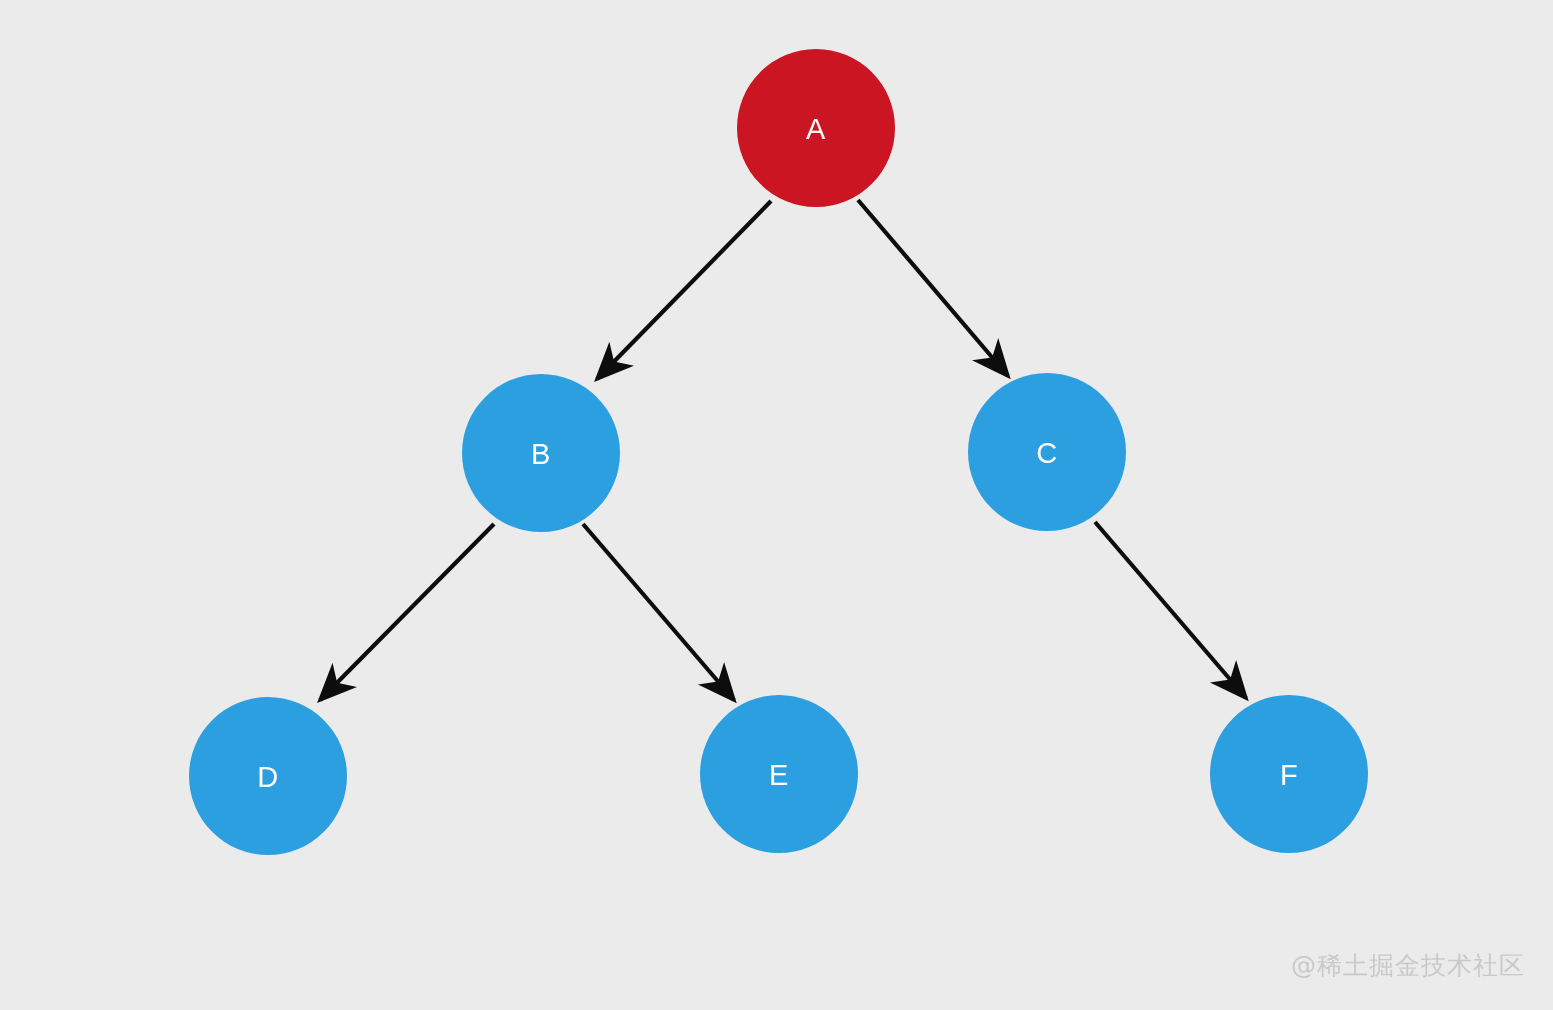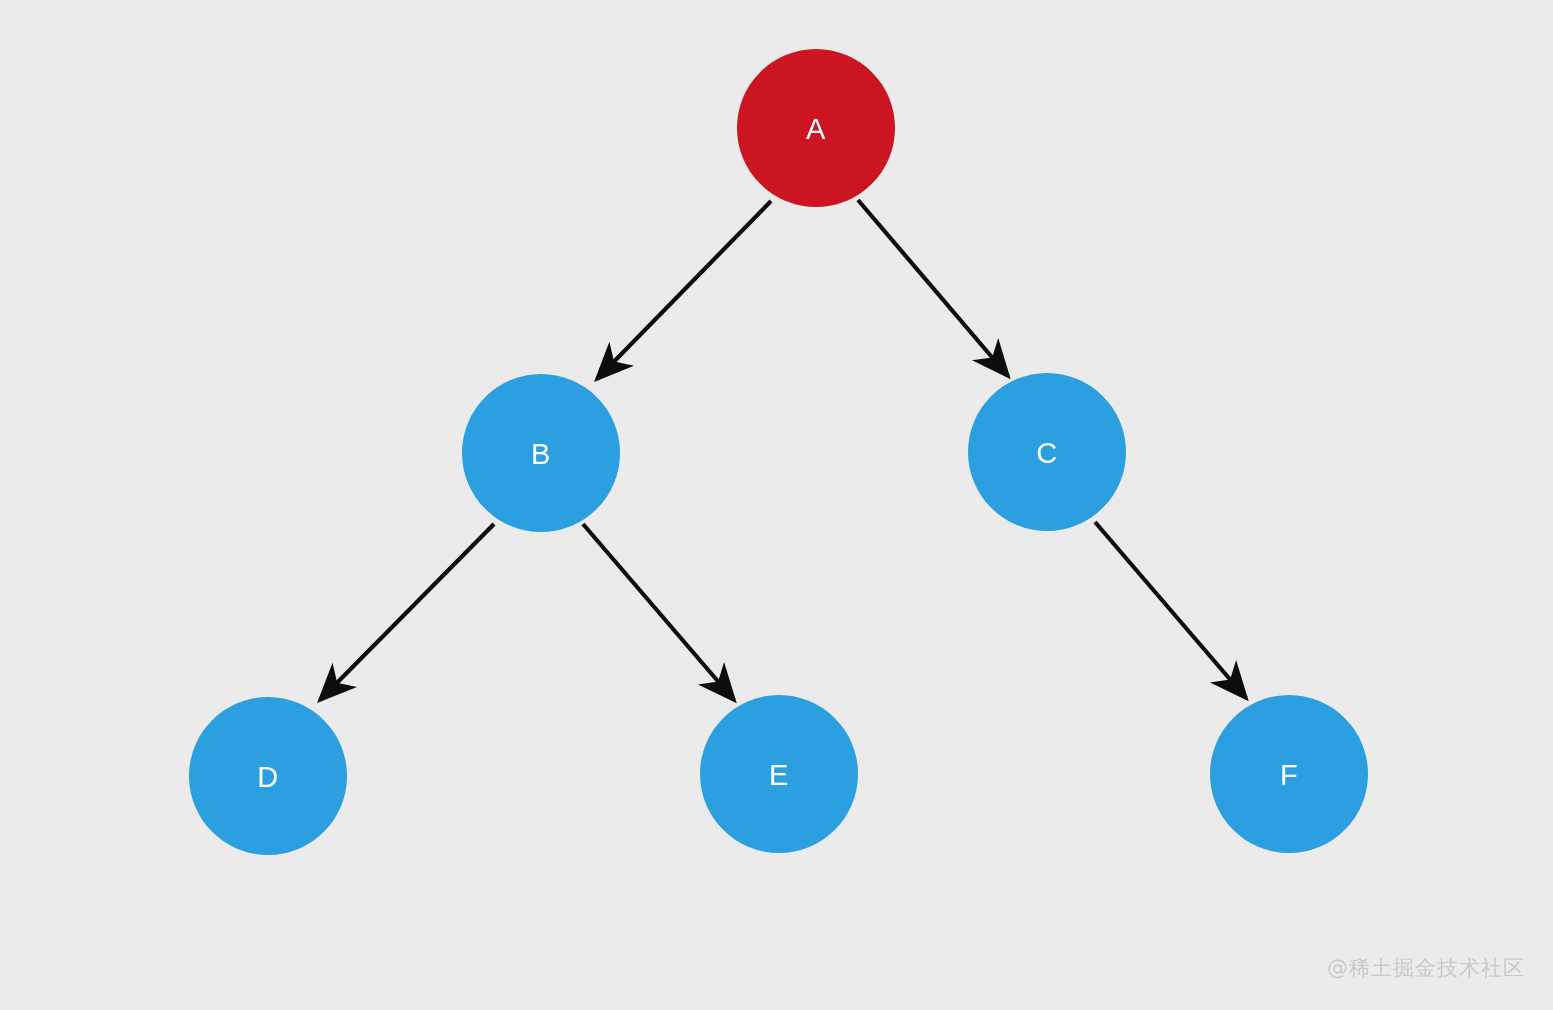--- a/index.html
+++ b/index.html
@@ -40,21 +40,21 @@
     stroke: #0d0d0d;
     stroke-width: 4.2;
     stroke-linecap: butt;
     fill: none;
   }
   .watermark {
     position: absolute;
     right: 28px;
     bottom: 28px;
     font-family: "DejaVu Sans", "Liberation Sans", sans-serif;
-    font-size: 21px;
+    font-size: 25px;
     color: #c9c9c9;
     letter-spacing: 1px;
     white-space: nowrap;
     user-select: none;
   }
 </style>
 </head>
 <body>
 
 <div id="canvas">

